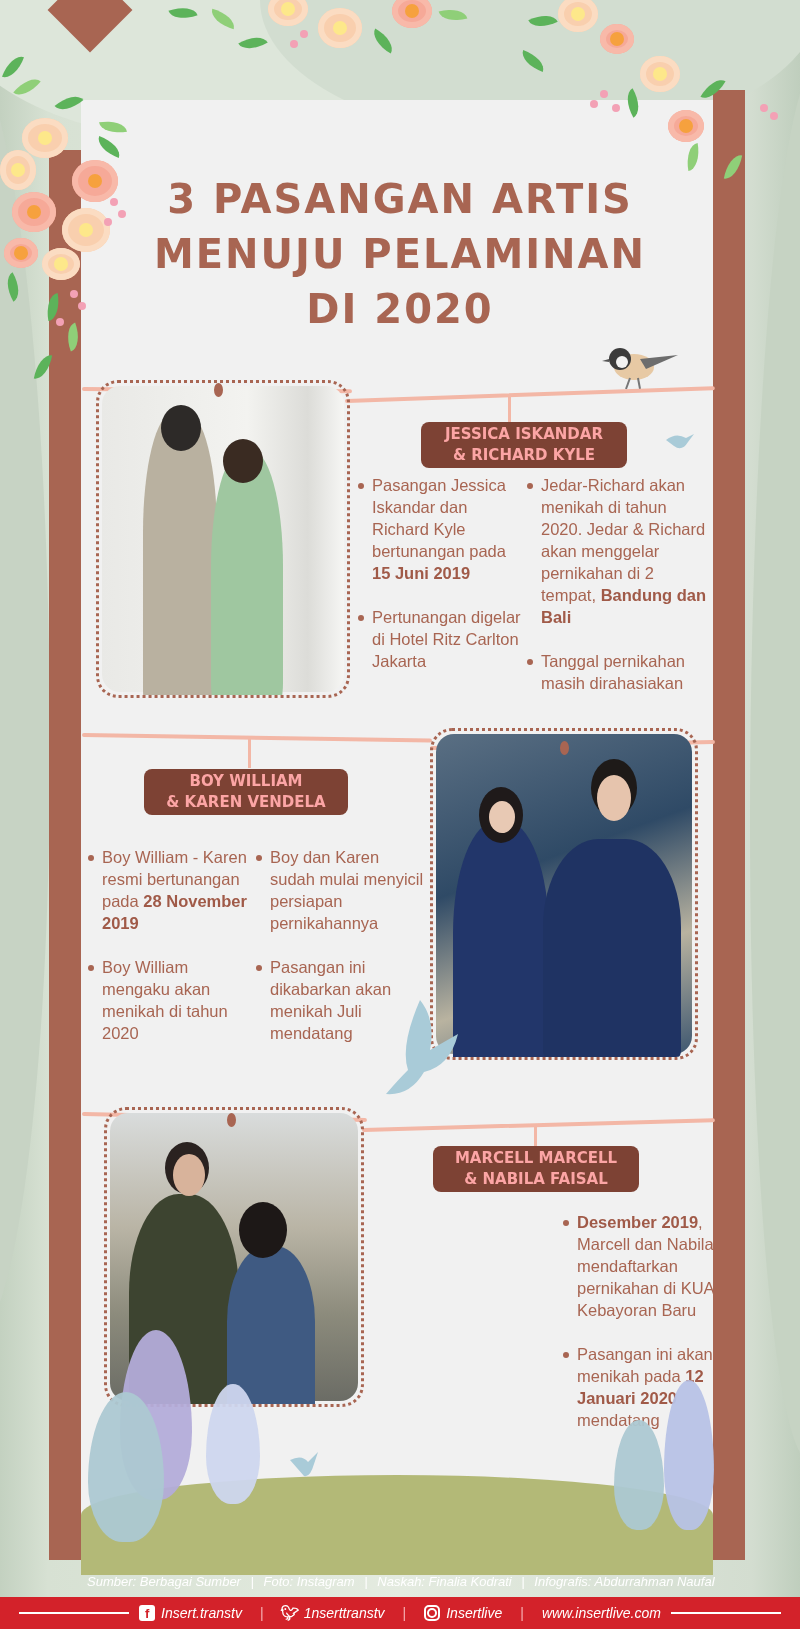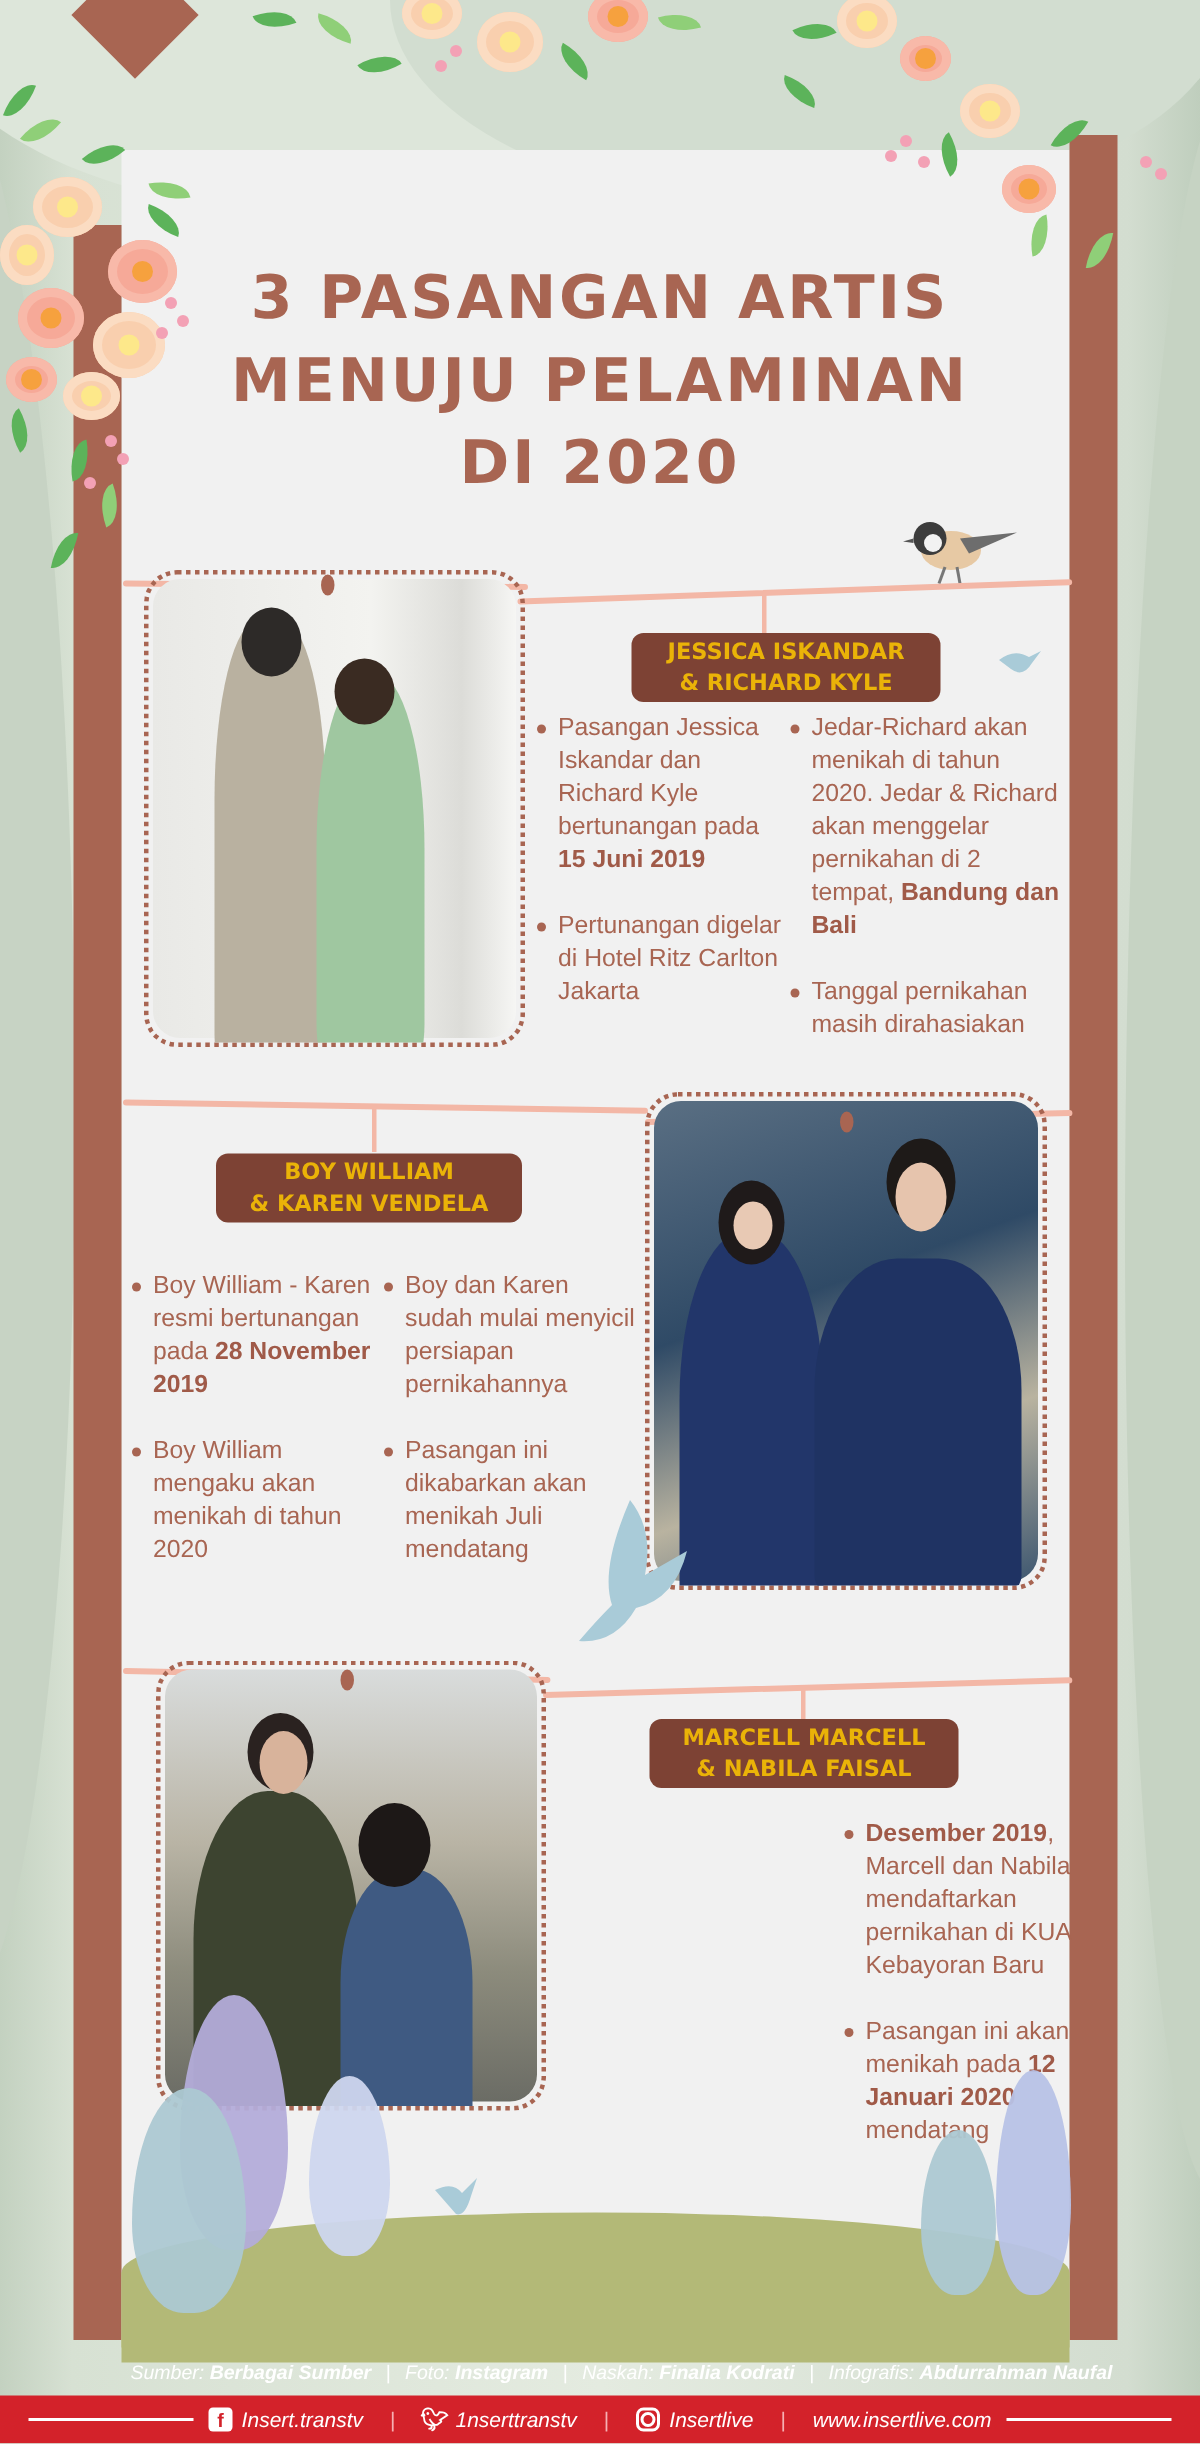--- a/index.html
+++ b/index.html
@@ -50,34 +50,34 @@
 
   
   .photo { position: absolute; border: 3px dotted #a86552; border-radius: 22px; overflow: hidden; }
   .photo .ph { position: absolute; inset: 3px; border-radius: 18px; }
   .ph-1 { background: linear-gradient(90deg, #e9e9e6 0%, #f3f3f0 60%, #dcdcd8 85%, #f6f6f4 100%); }
   .ph-2 { background: linear-gradient(160deg, #5a6f83 0%, #2f4a66 40%, #b9b3a0 70%, #3e5770 100%); }
   .ph-3 { background: linear-gradient(180deg, #d9dcdc 0%, #b9b4a5 40%, #8c8b7c 70%, #6b6c65 100%); }
   .fig { position: absolute; border-radius: 40% 40% 10% 10%; }
 
   
-  .badge { position: absolute; background: #7d4234; color: #eab308; border-radius: 8px; text-align: center; font-family: "DejaVu Sans", sans-serif; font-weight: bold; font-size: 15px; line-height: 21px; padding: 2px 14px; }
+  .badge { position: absolute; background: #7d4234; color: #fca5a5; border-radius: 8px; text-align: center; font-family: "DejaVu Sans", sans-serif; font-weight: bold; font-size: 15px; line-height: 21px; padding: 2px 14px; }
 
   
   .col { position: absolute; color: #a86552; font-size: 16.5px; line-height: 22px; }
   .col ul { list-style: none; }
   .col li { position: relative; padding-left: 14px; margin-bottom: 22px; }
   .col li::before { content: ""; position: absolute; left: 0; top: 9px; width: 6px; height: 6px; border-radius: 50%; background: #a86552; }
   .col b { color: #a05a48; }
   .chickadee { position: absolute; }
   .plant { position: absolute; border-radius: 50% 50% 45% 45% / 60% 60% 40% 40%; opacity: 0.95; }
 
   
   .credits { position: absolute; left: 81px; top: 1570px; width: 660px; height: 24px; color: #fff; font-style: italic; font-size: 13px; line-height: 24px; white-space: nowrap; padding-left: 6px; }
-  .credits b { font-weight: bold; }
+  .credits b { font-weight: normal; }
   .credits .sep { margin: 0 6px; }
   .footer { position: absolute; left: 0; top: 1597px; width: 800px; height: 32px; background: #d3222a; display: flex; align-items: center; justify-content: center; gap: 0; }
   .footer .line { width: 110px; height: 2px; background: #fff; margin: 0 10px; }
   .footer .item { color: #fff; font-style: italic; font-size: 14px; display: flex; align-items: center; gap: 6px; }
   .footer .pipe { color: #f6b0b3; margin: 0 18px; font-size: 14px; }
   .ico { width: 16px; height: 16px; display: inline-flex; align-items: center; justify-content: center; color: #d3222a; background: #fff; border-radius: 3px; font-weight: bold; font-size: 13px; font-style: normal; }
   .ico.tw { background: transparent; color: #fff; font-size: 15px; }
   .ico.ig { background: transparent; border: 2px solid #fff; border-radius: 5px; color: #fff; }
   .ico.ig::after { content: ""; width: 6px; height: 6px; border: 2px solid #fff; border-radius: 50%; }
 </style>

